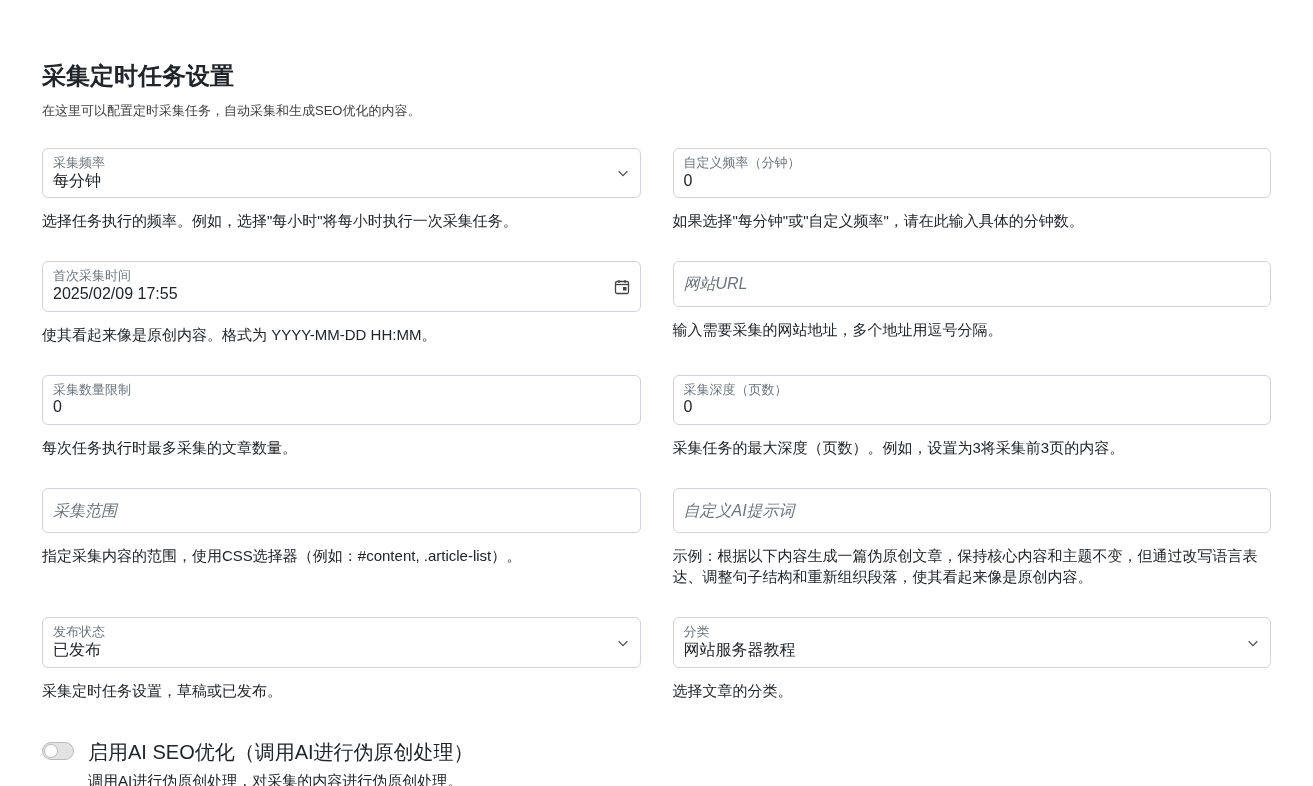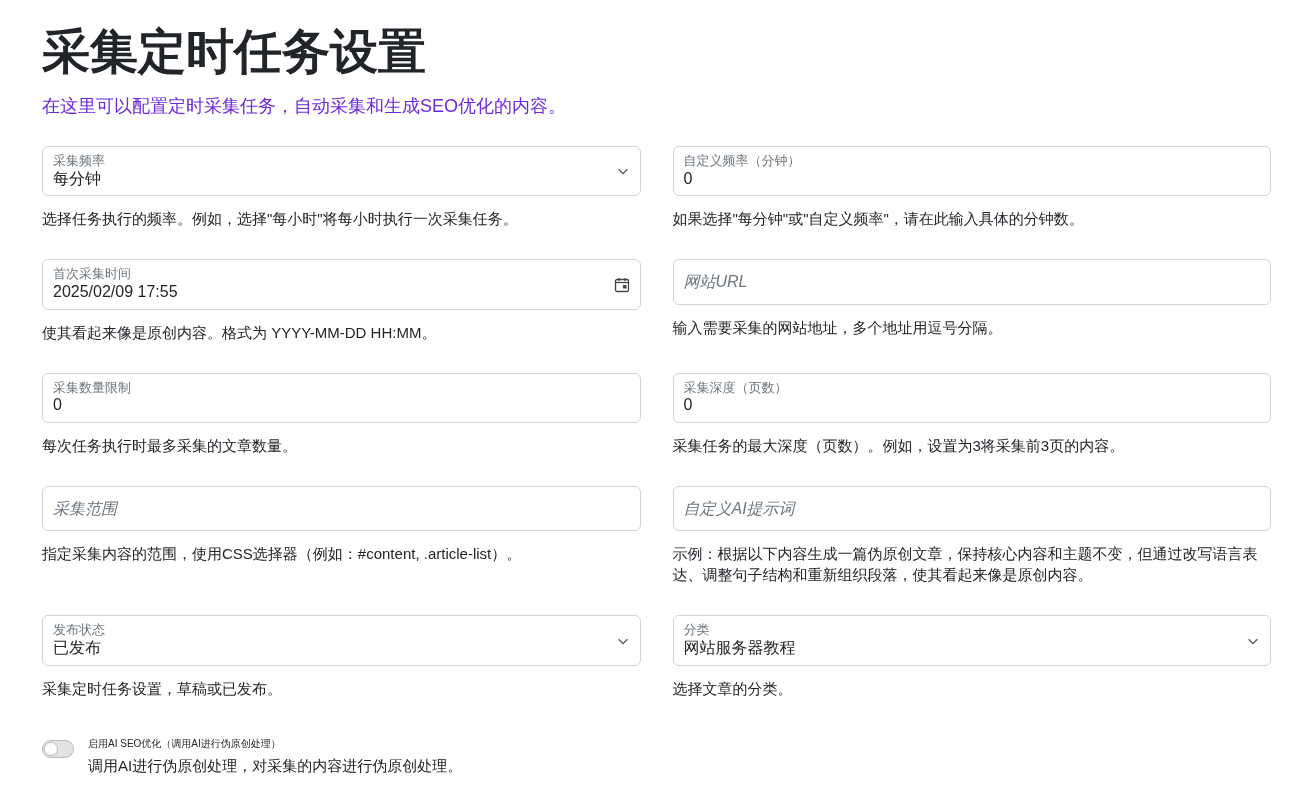--- a/index.html
+++ b/index.html
@@ -8,28 +8,29 @@
       padding: 0;
     }
     body {
       font-family: -apple-system, BlinkMacSystemFont, "Segoe UI", "Microsoft YaHei", sans-serif;
       background: #fff;
       padding: 20px 42px;
       color: #212529;
       position: relative;
     }
     h1 {
-      font-size: 48px;
+      font-size: 24px;
       font-weight: 600;
       margin-bottom: 10px;
       color: #212529;
+      margin-top: 40px;
     }
     .subtitle {
-      font-size: 18px;
-      color: #6d28d9;
+      font-size: 13px;
+      color: #404040;
       margin-bottom: 28px;
     }
     .form-grid {
       display: grid;
       grid-template-columns: 1fr 1fr;
       gap: 0 32px;
     }
     .form-group {
       margin-bottom: 10px;
     }
@@ -112,21 +113,21 @@
       background: #fff;
       border: 1px solid #bbb;
       position: absolute;
       top: 1px;
       left: 1px;
     }
     .toggle-content {
       flex: 1;
     }
     .toggle-label {
-      font-size: 10px;
+      font-size: 20px;
       color: #212529;
       margin-bottom: 6px;
     }
     .toggle-desc {
       font-size: 15px;
       color: #212529;
     }
     .select-inner {
       flex: 1;
     }

